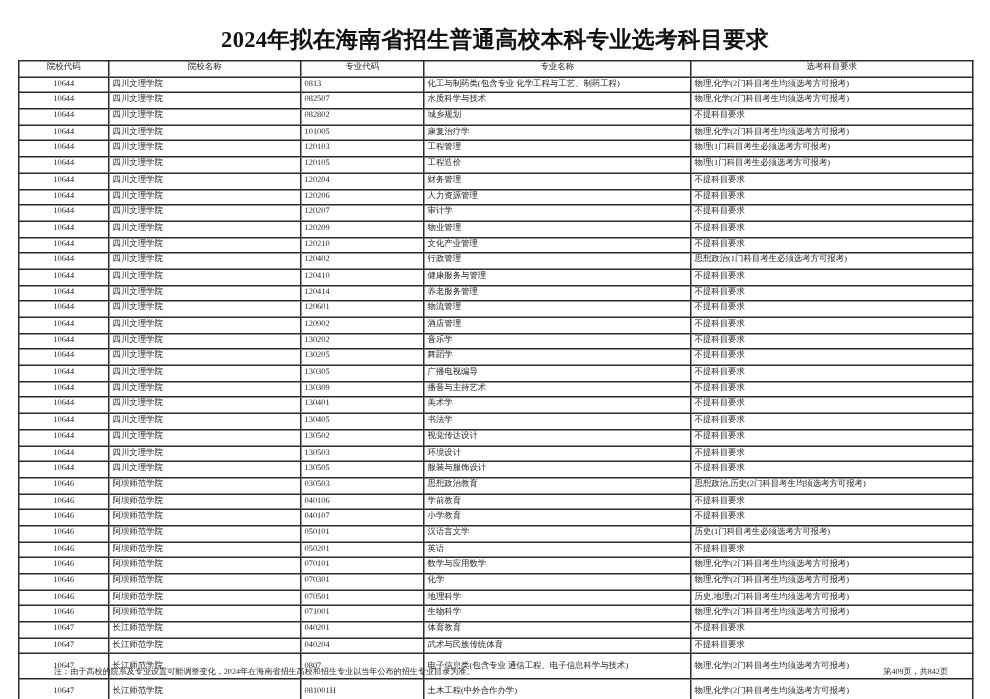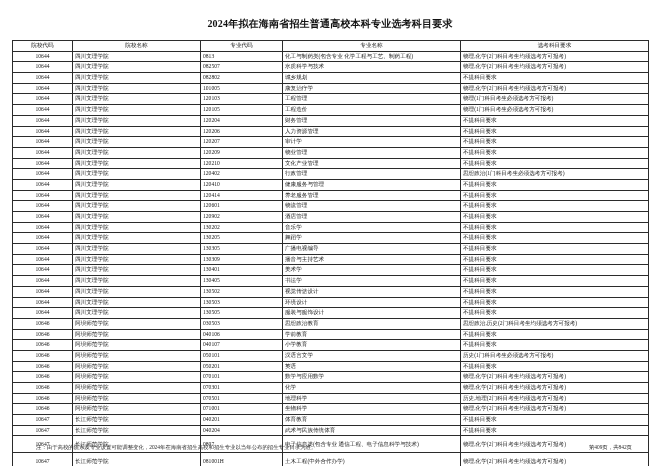--- a/index.html
+++ b/index.html
@@ -20,21 +20,21 @@
     height: 466px;
     background: #ffffff;
     box-sizing: border-box;
   }
   .doc-title {
     position: absolute;
     top: 17px;
     left: 0;
     width: 660px;
     text-align: center;
-    font-size: 10px;
+    font-size: 15px;
     font-weight: bold;
     letter-spacing: 0.2px;
     color: #111111;
     white-space: nowrap;
   }
   .table-wrap {
     position: absolute;
     top: 40px;
     left: 12px;
     width: 636px;

